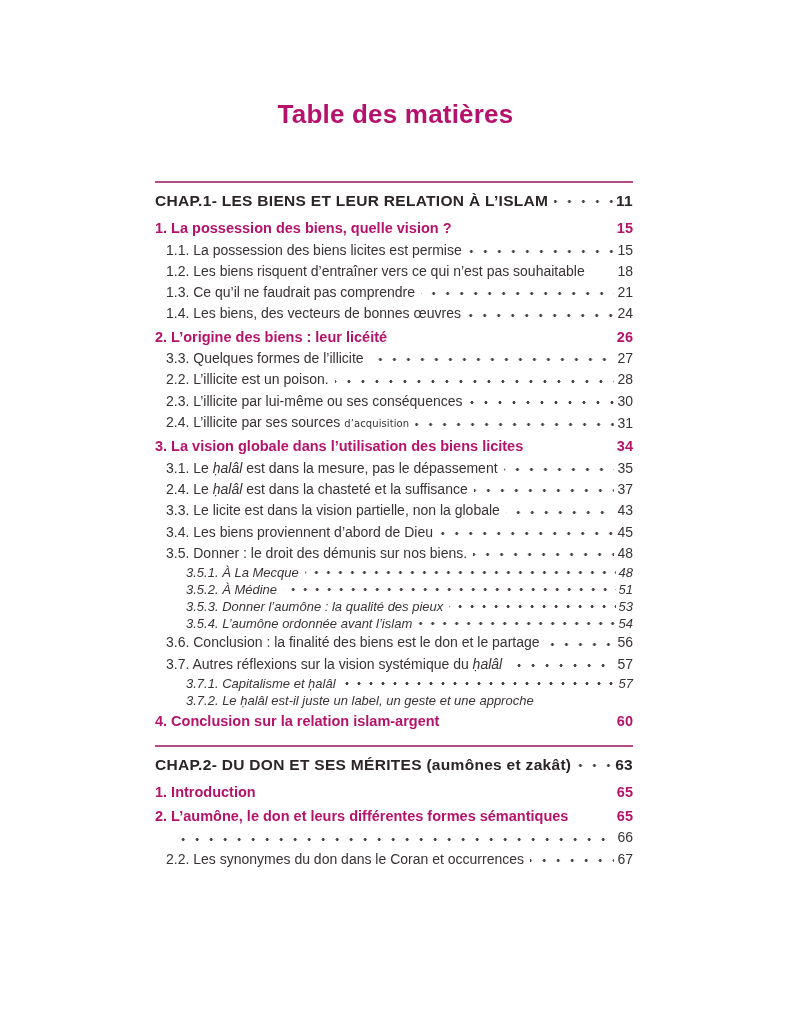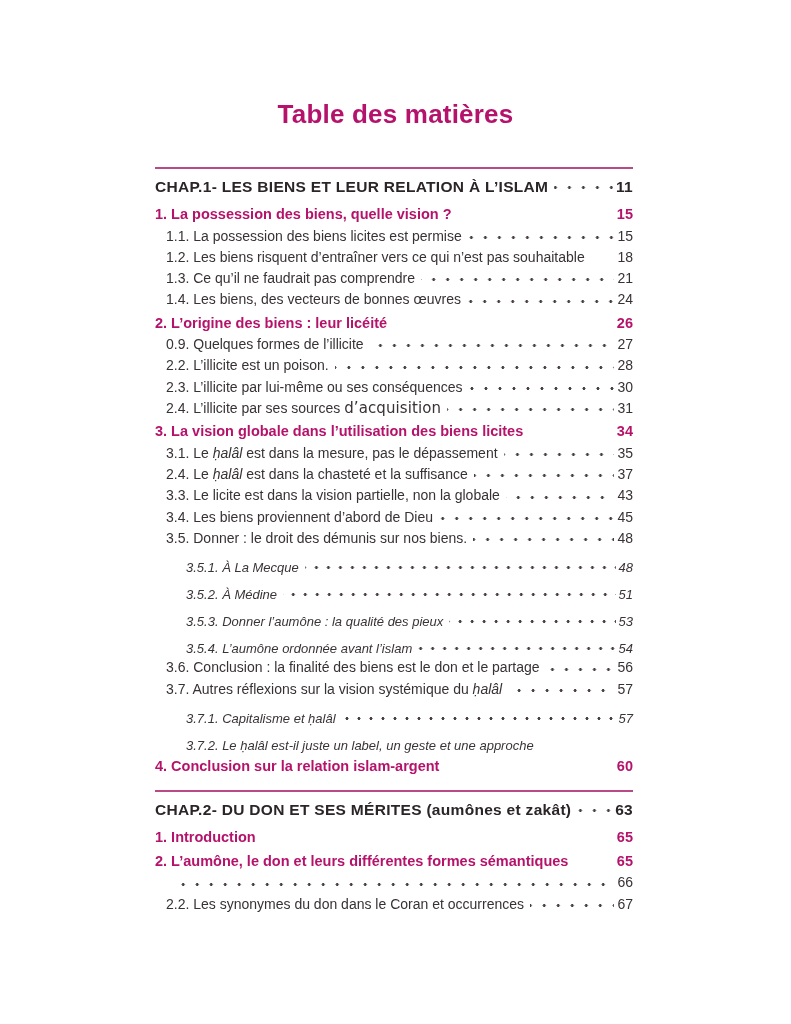--- a/index.html
+++ b/index.html
@@ -9,21 +9,21 @@
     color:#332d30;
     -webkit-font-smoothing:antialiased;
   }
   .page{position:relative;width:791px;height:852px;background:#fff;}
   .doc-title{
     position:absolute;top:99px;left:0;width:791px;
     text-align:center;font-size:26px;font-weight:bold;
     color:#b5136b;letter-spacing:0.2px;
   }
   .toc{
-    position:absolute;top:154px;left:155px;width:478px;
+    position:absolute;top:168px;left:155px;width:478px;
   }
   .rule{
     border-top:2px solid #b84a85;height:0;margin:13px 0 7px 0;
   }
   .row{display:flex;align-items:flex-end;}
   .row .t{flex:0 1 auto;min-width:0;}
   .row .lead{
     flex:1 1 6px;min-width:0;align-self:flex-end;height:13px;
     margin:0 3px 3px 6px;
     background-image:radial-gradient(circle,#47403f 1.35px,rgba(0,0,0,0) 1.7px);
@@ -38,28 +38,27 @@
   .row.h1{
     font-weight:bold;font-size:14.5px;line-height:21.5px;
     color:#b5136b;margin-top:2px;
   }
   .row.h2{
     font-size:14px;line-height:21.3px;color:#383234;padding-left:11px;
   }
   .row.h3,.row.h3cont{
     font-size:13px;line-height:17px;font-style:italic;color:#3a3436;
     padding-left:31px;
-    margin-top:10px;
   }
   .row.h3 .lead,.row.h3cont .lead{
     background-size:12px 11px;height:11px;margin-bottom:3px;
   }
   .row.h3cont{padding-left:56px;}
   .it{font-style:italic;}
-  .altfont{font-family:"DejaVu Sans",sans-serif;font-size:15px;letter-spacing:0.1px;}
+  .altfont{font-family:"DejaVu Sans",sans-serif;font-size:10px;letter-spacing:0.1px;}
 </style>
 </head>
 <body>
 
 <div class="page">
   <div class="doc-title">Table des matières</div>
   <div class="toc">
       <div class="rule"></div>
       <div class="row chapter">
         <span class="t"><span>CHAP.1- LES BIENS ET LEUR RELATION À L’ISLAM</span></span>
@@ -90,21 +89,21 @@
         <span class="t"><span>1.4. Les biens, des vecteurs de bonnes œuvres</span></span>
         <span class="lead"></span>
         <span class="pg">24</span>
       </div>
       <div class="row h1">
         <span class="t"><span>2. L’origine des biens : leur licéité</span></span>
         <span class="lead nodots"></span>
         <span class="pg">26</span>
       </div>
       <div class="row h2">
-        <span class="t"><span>0.9. Quelques formes de l’illicite</span></span>
+        <span class="t"><span>3.3. Quelques formes de l’illicite</span></span>
         <span class="lead"></span>
         <span class="pg">27</span>
       </div>
       <div class="row h2">
         <span class="t"><span>2.2. L’illicite est un poison.</span></span>
         <span class="lead"></span>
         <span class="pg">28</span>
       </div>
       <div class="row h2">
         <span class="t"><span>2.3. L’illicite par lui-même ou ses conséquences</span></span>

